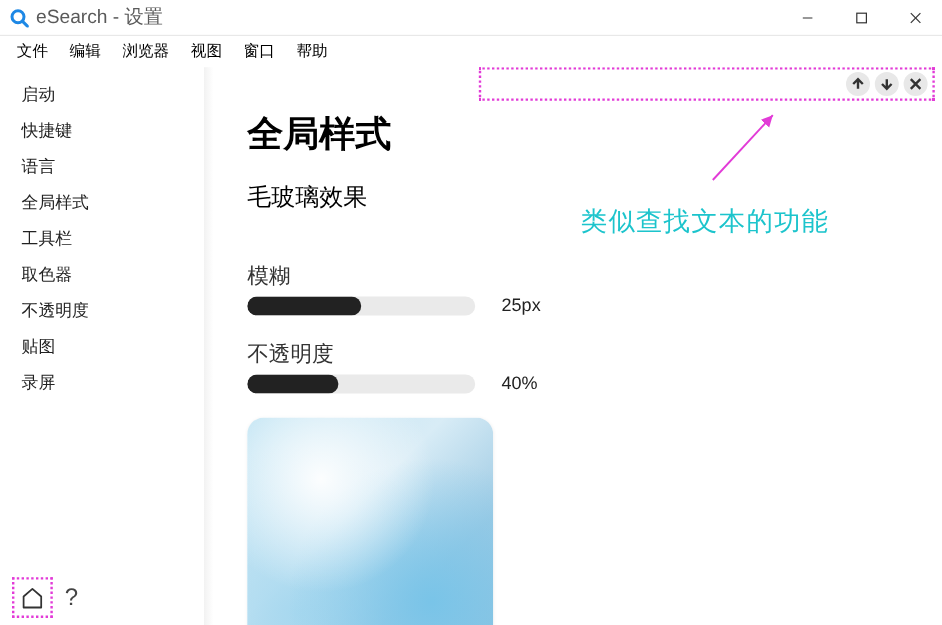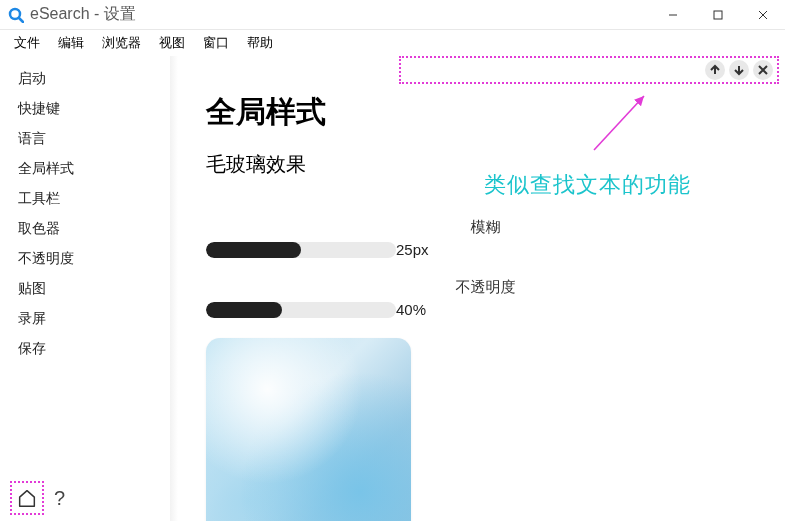--- a/index.html
+++ b/index.html
@@ -30,22 +30,22 @@
   
   
   .separator { width: 8px; background: linear-gradient(to right, #f2f2f2, #fff); margin-right: 10px; }
   
   
   .content { flex: 1; padding: 18px 20px 0 18px; position: relative; overflow: hidden; }
   .page-title { font-size: 30px; font-weight: 700; margin-top: 18px; margin-bottom: 18px; }
   .section-title { font-size: 20px; font-weight: 400; margin-bottom: 40px; }
   
   .slider-block { margin-bottom: 20px; }
-  .slider-label { font-size: 15px; color: #333; margin-bottom: 4px; text-align: center; }
-  .slider-row { display: flex; align-items: center; }
+  .slider-label { font-size: 18px; color: #333; margin-bottom: 4px; }
+  .slider-row { display: flex; align-items: center; gap: 22px; }
   .slider-track { width: 190px; height: 16px; border-radius: 8px; background: #eaeaea; position: relative; overflow: hidden; }
   .slider-fill { position: absolute; left: 0; top: 0; bottom: 0; background: #222; border-radius: 8px; }
   .slider-value { font-size: 15px; color: #222; }
   
   .preview-box { width: 205px; height: 205px; border-radius: 14px; margin-top: 6px;
     background:
       radial-gradient(circle at 30% 25%, rgba(255,255,255,0.95), rgba(255,255,255,0) 45%),
       radial-gradient(circle at 75% 75%, #79c4e8, rgba(121,196,232,0) 55%),
       radial-gradient(circle at 20% 80%, #a7d8ef, rgba(167,216,239,0) 60%),
       linear-gradient(135deg, #bee3f3, #d8ecf6 40%, #9fcbe4 70%, #8fc3df);
@@ -109,21 +109,20 @@
     <div class="sidebar-list">
       <div class="sidebar-item">启动</div>
       <div class="sidebar-item">快捷键</div>
       <div class="sidebar-item">语言</div>
       <div class="sidebar-item">全局样式</div>
       <div class="sidebar-item">工具栏</div>
       <div class="sidebar-item">取色器</div>
       <div class="sidebar-item">不透明度</div>
       <div class="sidebar-item">贴图</div>
       <div class="sidebar-item">录屏</div>
-      <div class="sidebar-item">保存</div>
     </div>
     <div class="sidebar-bottom">
       <span class="icon-box">
         <svg width="22" height="22" viewBox="0 0 24 24">
           <path d="M4 11 L12 4 L20 11 V21 H4 Z" fill="none" stroke="#333" stroke-width="1.6" stroke-linejoin="round"></path>
         </svg>
       </span>
       <span class="help-icon">?</span>
     </div>
   </div>

